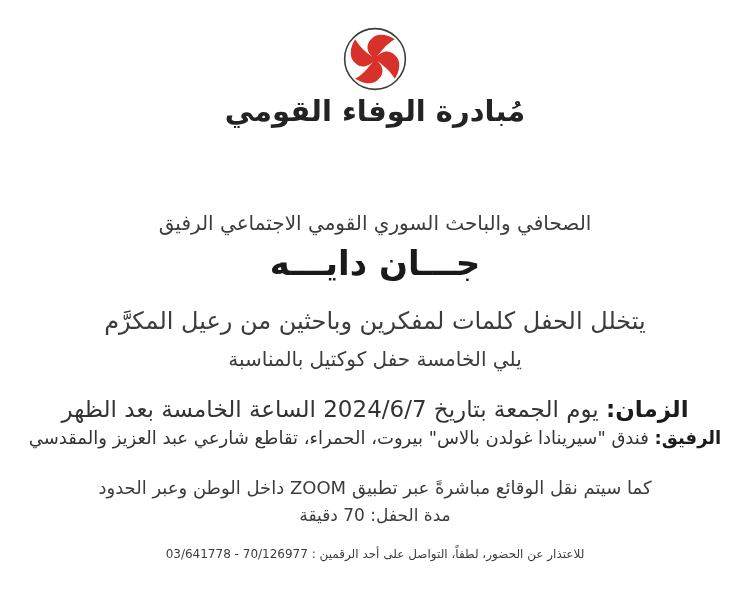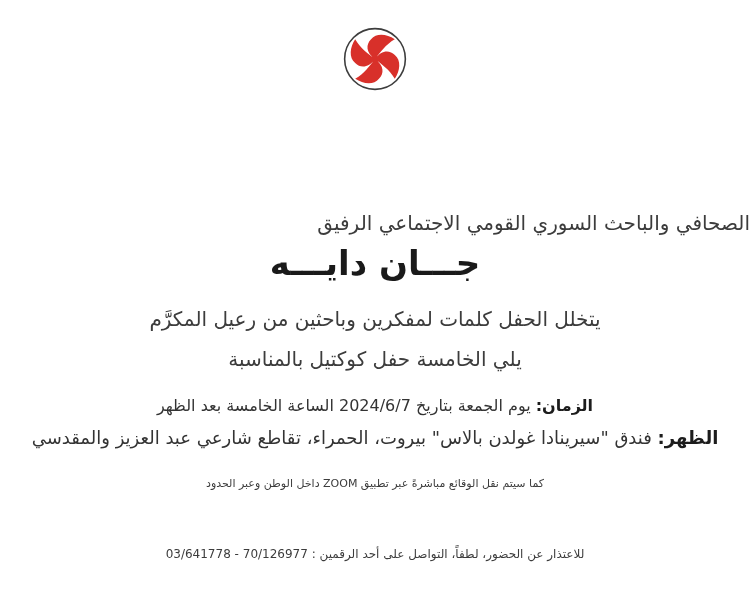--- a/index.html
+++ b/index.html
@@ -9,28 +9,28 @@
     margin:0 auto;
     background:#ffffff;
     font-family:"DejaVu Sans",sans-serif;
     direction:rtl;
     overflow:hidden;
   }
   .abs{position:absolute;left:0;right:0;text-align:center;margin:0;white-space:nowrap;}
   .logo-wrap{position:absolute;top:26px;left:50%;transform:translateX(-50%);width:66px;height:66px;}
   .org-title{top:94px;font-size:29px;font-weight:bold;color:#232323;letter-spacing:0;}
   .invite-line{top:169px;font-size:20px;color:#3c3c3c;}
-  .honoree-desc{top:211px;font-size:20px;color:#3c3c3c;text-align:right;}
+  .honoree-desc{top:211px;font-size:20px;color:#3c3c3c;}
   .honoree-name{top:243px;font-size:34px;font-weight:bold;color:#1a1a1a;}
-  .program-1{top:307px;font-size:20px;color:#3c3c3c;}
+  .program-1{top:307px;font-size:24px;color:#3c3c3c;}
   .program-2{top:347px;font-size:20px;color:#3c3c3c;}
-  .time-line{top:396px;font-size:16px;color:#333333;}
+  .time-line{top:396px;font-size:23px;color:#333333;}
   .place-line{top:427px;font-size:18px;color:#333333;}
   .detail-label{font-weight:bold;color:#1c1c1c;}
-  .broadcast-line{top:477px;font-size:11px;color:#3c3c3c;}
+  .broadcast-line{top:477px;font-size:18px;color:#3c3c3c;}
   .duration-line{top:505px;font-size:17px;color:#3c3c3c;}
   .rsvp-line{top:547px;font-size:12px;color:#3c3c3c;}
 </style>
 </head>
 <body>
 
 <div class="page">
 
   <div class="logo-wrap">
     <svg viewBox="-50 -50 100 100" width="66" height="66">
@@ -38,32 +38,34 @@
       <g>
         <path d="M 0 0 C -14 -10 -14 -22 -6 -30 C 2 -40 18 -38 30 -30 C 16 -22 8 -10 0 0 Z" fill="#d8302a"></path>
         <path transform="rotate(90)" d="M 0 0 C -14 -10 -14 -22 -6 -30 C 2 -40 18 -38 30 -30 C 16 -22 8 -10 0 0 Z" fill="#d8302a"></path>
         <path transform="rotate(180)" d="M 0 0 C -14 -10 -14 -22 -6 -30 C 2 -40 18 -38 30 -30 C 16 -22 8 -10 0 0 Z" fill="#d8302a"></path>
         <path transform="rotate(270)" d="M 0 0 C -14 -10 -14 -22 -6 -30 C 2 -40 18 -38 30 -30 C 16 -22 8 -10 0 0 Z" fill="#d8302a"></path>
         <path d="M 8 0 L 0 8 L -8 0 L 0 -8 Z" fill="#d8302a"></path>
       </g>
     </svg>
   </div>
 
+  <h1 class="abs org-title">مُبادرة الوفاء القومي</h1>
 
 
   <p class="abs honoree-desc">الصحافي والباحث السوري القومي الاجتماعي الرفيق</p>
 
   <h2 class="abs honoree-name">جـــان دايـــه</h2>
 
   <p class="abs program-1">يتخلل الحفل كلمات لمفكرين وباحثين من رعيل المكرَّم</p>
 
   <p class="abs program-2">يلي الخامسة حفل كوكتيل بالمناسبة</p>
 
   <p class="abs time-line"><span class="detail-label">الزمان:</span><span> يوم الجمعة بتاريخ 2024/6/7 الساعة الخامسة بعد الظهر</span></p>
 
-  <p class="abs place-line"><span class="detail-label">الظهر:</span><span> فندق "سيرينادا غولدن بالاس" بيروت، الحمراء، تقاطع شارعي عبد العزيز والمقدسي</span></p>
+  <p class="abs place-line"><span class="detail-label">الرفيق:</span><span> فندق "سيرينادا غولدن بالاس" بيروت، الحمراء، تقاطع شارعي عبد العزيز والمقدسي</span></p>
 
   <p class="abs broadcast-line">كما سيتم نقل الوقائع مباشرةً عبر تطبيق ZOOM داخل الوطن وعبر الحدود</p>
 
+  <p class="abs duration-line">مدة الحفل: 70 دقيقة</p>
 
   <p class="abs rsvp-line">للاعتذار عن الحضور، لطفاً، التواصل على أحد الرقمين : 70/126977 - 03/641778</p>
 
 </div>
 
 </body></html>

